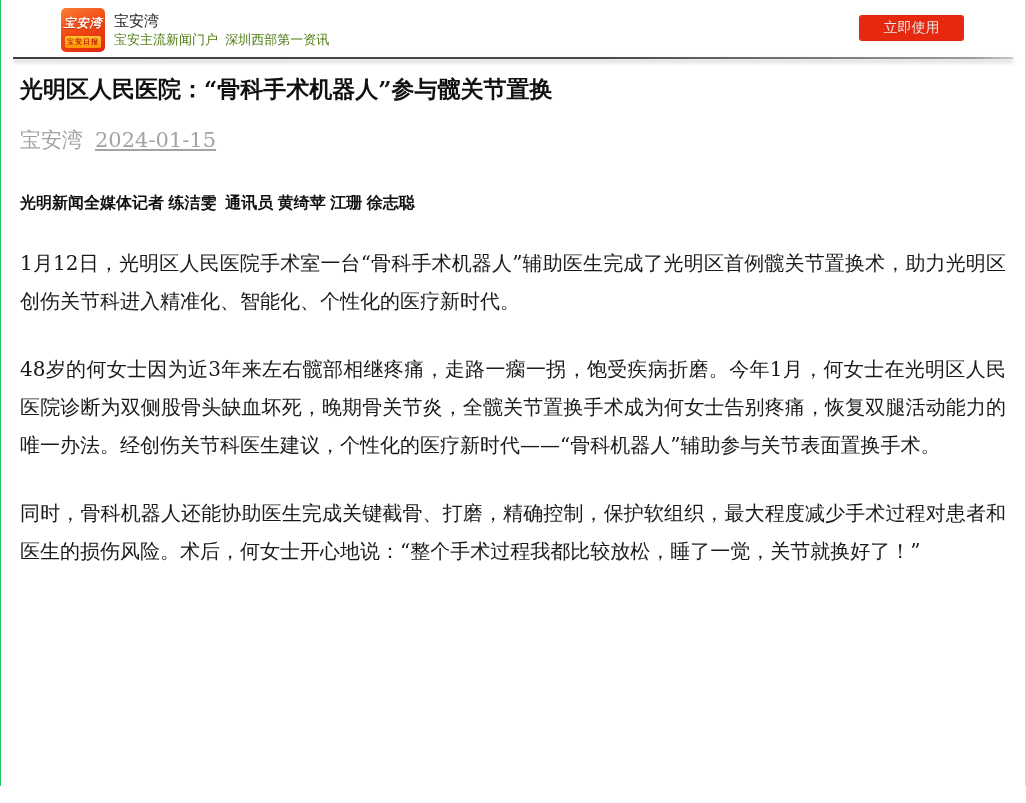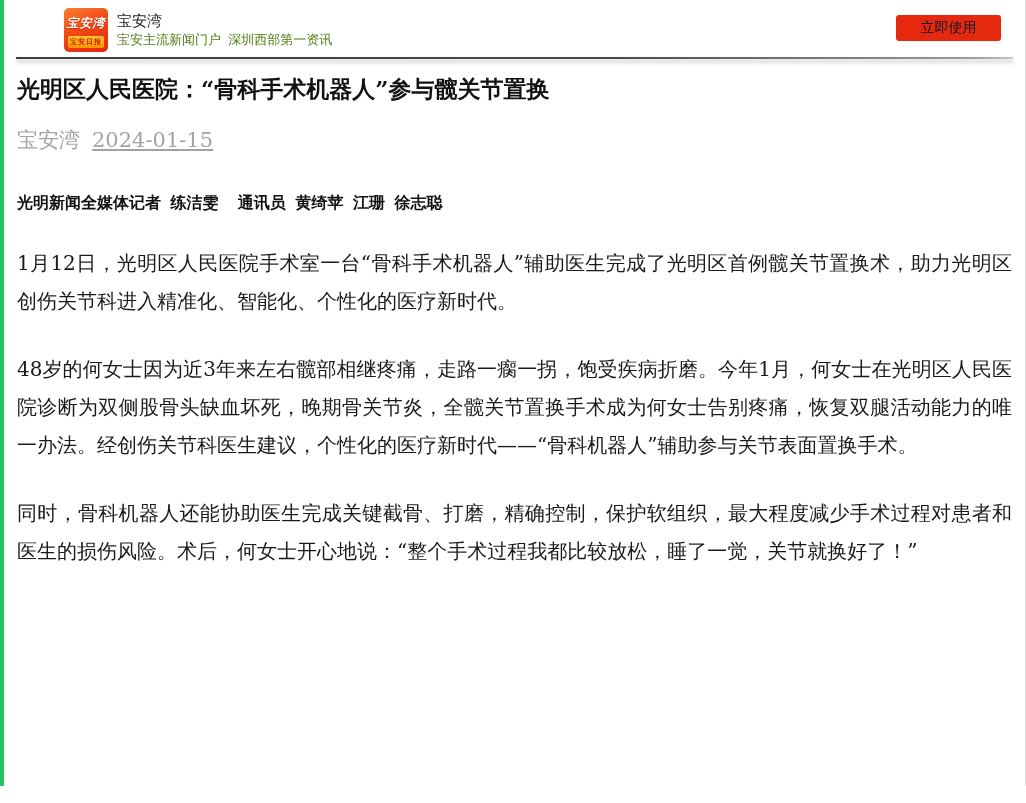--- a/index.html
+++ b/index.html
@@ -4,21 +4,21 @@
 <style>
   * { margin: 0; padding: 0; box-sizing: border-box; }
   html, body { background: #ffffff; }
   body { font-family: "Liberation Sans", sans-serif; }
 
   .page {
     position: relative;
     width: 1026px;
     height: 786px;
     background: #ffffff;
-    border-left: 4px solid #22c55e;
+    border-left: 1px solid #22c55e;
     border-right: 1px solid #d9d9d9;
     overflow: hidden;
   }
 
   
   .site-header {
     position: relative;
     height: 57px;
     padding-left: 60px;
     display: flex;
@@ -66,42 +66,42 @@
   }
   .site-subtitle {
     font-size: 13px;
     color: #4d7c0f;
     line-height: 15px;
     margin-top: 2px;
     white-space: pre;
   }
   .cta-button {
     position: absolute;
-    left: 892px;
+    left: 858px;
     top: 15px;
     width: 105px;
     height: 26px;
     background: #e6290e;
-    color: #0f172a;
+    color: #e5e5e5;
     border: none;
     border-radius: 3px;
     font-size: 14px;
     font-family: "Liberation Sans", sans-serif;
     cursor: pointer;
   }
 
   .divider {
     margin: 0 12px;
     height: 2px;
     background: linear-gradient(to right, #3e3e3e 0%, #4a4a4a 60%, #9b9b9b 96%, #c8c8c8 100%);
     box-shadow: 0 3px 4px rgba(0,0,0,0.28);
   }
 
   
-  .article { padding: 0 13px; }
+  .article { padding: 0 19px; }
 
   .article-title {
     margin-top: 14px;
     font-family: "DejaVu Serif", serif;
     font-weight: bold;
     font-size: 23px;
     line-height: 32px;
     color: #111111;
   }
 
@@ -113,21 +113,20 @@
     color: #a3a3a3;
   }
   .article-meta .meta-date { margin-left: 12px; text-decoration: underline; }
 
   .article-byline {
     margin-top: 40px;
     font-size: 16px;
     font-weight: bold;
     color: #111111;
     white-space: pre-wrap;
-    font-family: Liberation Mono, monospace;
   }
 
   .article p {
     margin-top: 30px;
     font-family: "DejaVu Serif", serif;
     font-size: 20px;
     line-height: 38px;
     color: #1a1a1a;
     text-align: justify;
   }

